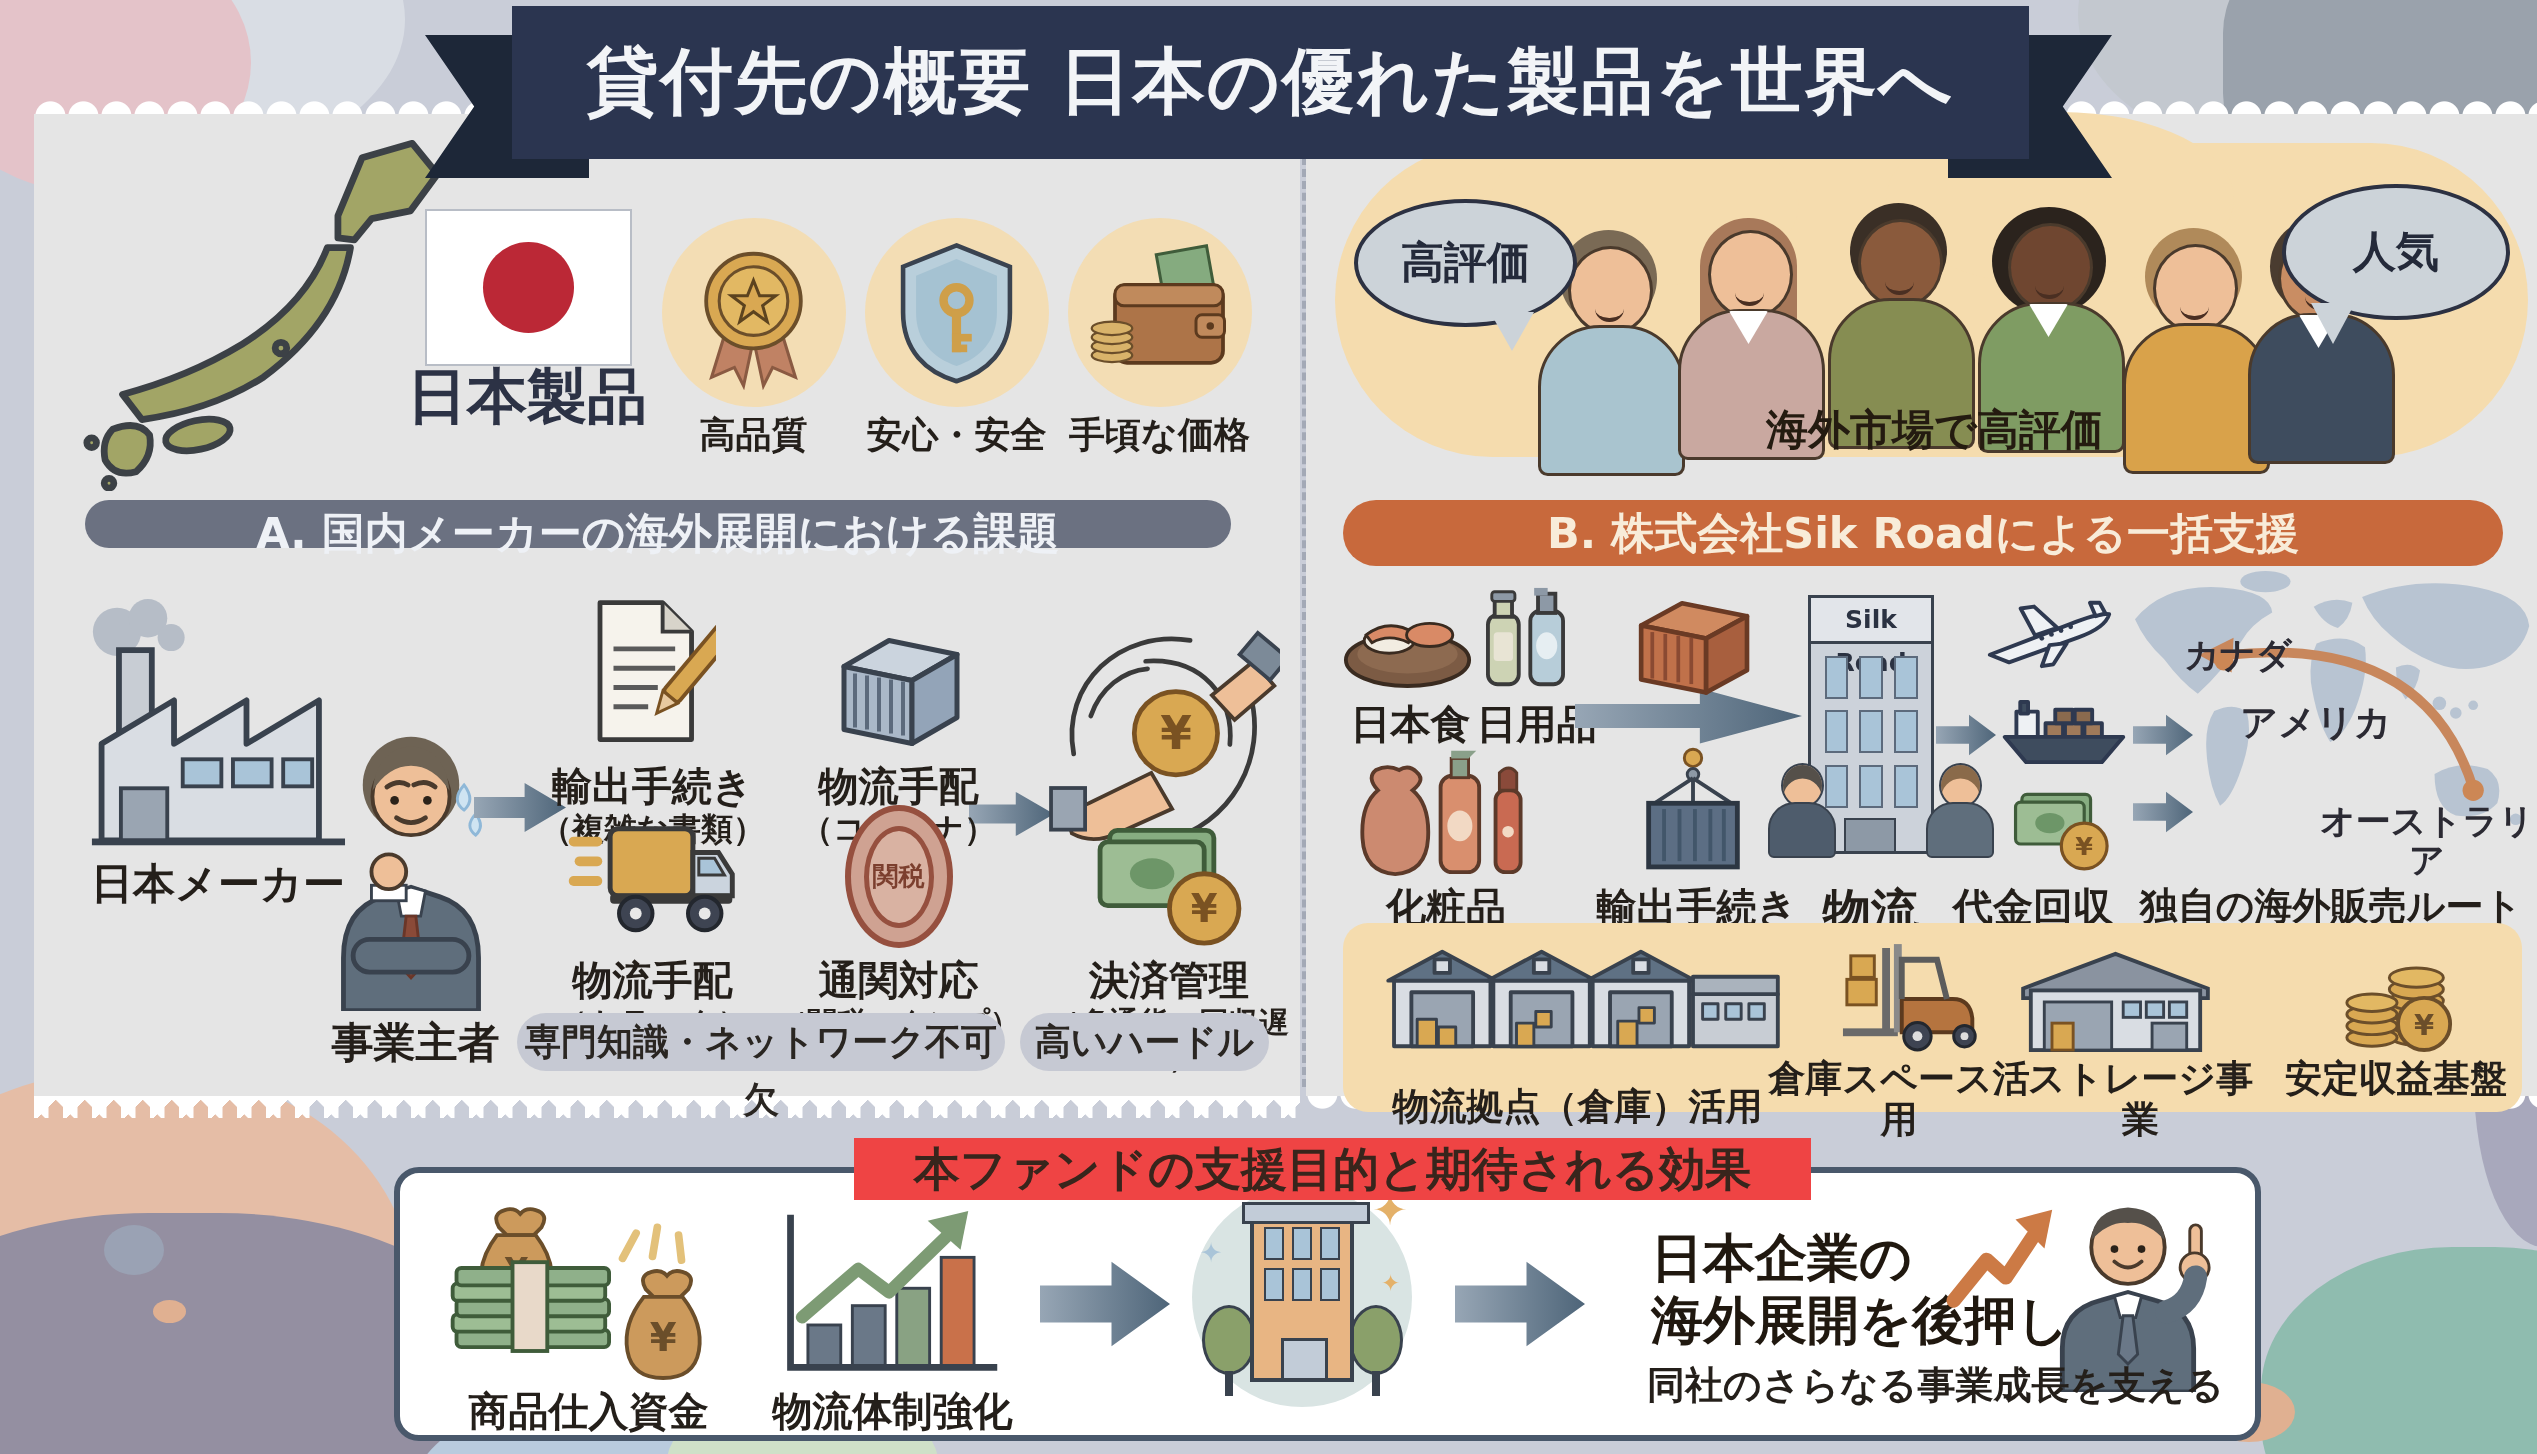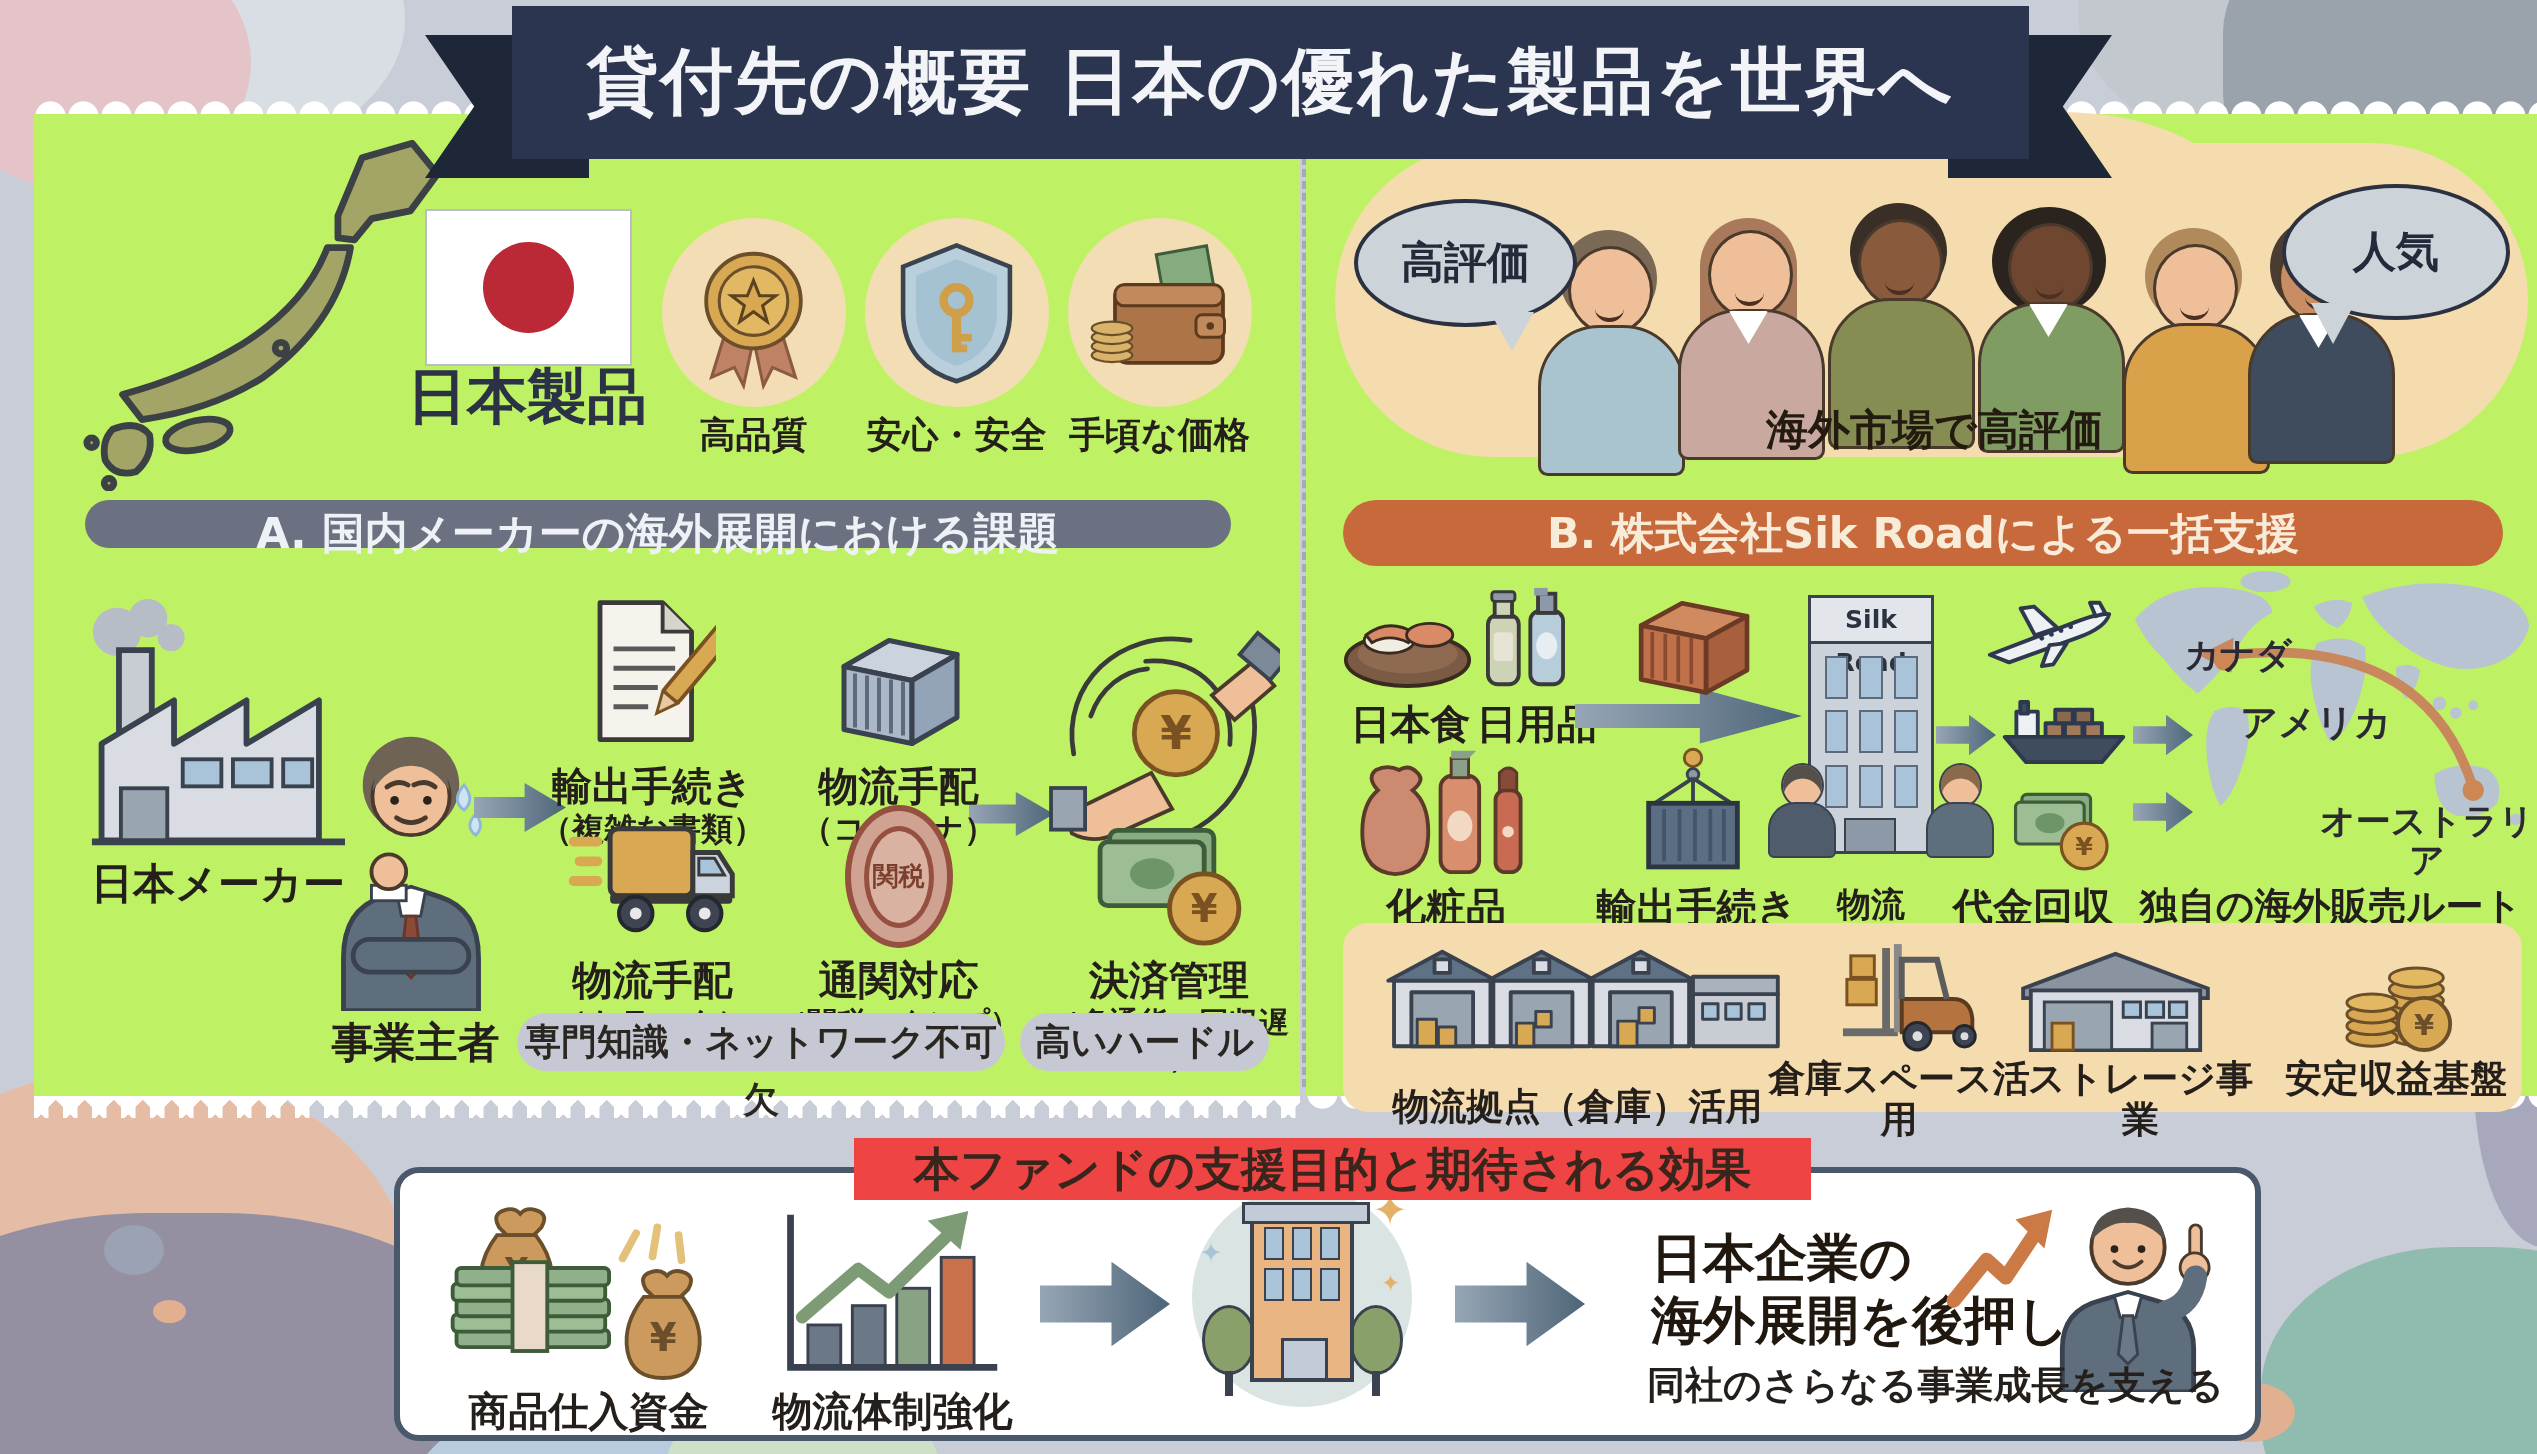--- a/index.html
+++ b/index.html
@@ -7,21 +7,21 @@
   #canvas{position:relative;width:2538px;height:1454px;overflow:hidden;background:#c9cdd8;}
   .abs{position:absolute;}
   .blob{position:absolute;border-radius:50%;}
   
   .banner{position:absolute;left:512px;top:5.8px;width:1517px;height:153px;background:#2b3550;z-index:6;display:flex;align-items:center;justify-content:center;}
   .banner-title{width:100%;text-align:center;font-size:72px;font-weight:bold;color:#f2f4f7;letter-spacing:1.9px;}
   .tail{position:absolute;top:35px;width:164px;height:143px;background:#1d2738;z-index:5;}
   .tail-left{left:425px;clip-path:polygon(0 0,100% 0,100% 100%,0 100%,30% 50%);}
   .tail-right{left:1948px;clip-path:polygon(0 0,100% 0,70% 50%,100% 100%,0 100%);}
   
-  .panel{position:absolute;background:#bef264;z-index:1;}
+  .panel{position:absolute;background:#e5e5e5;z-index:1;}
   .scallop-up{position:absolute;z-index:1;height:17.4px;background-image:radial-gradient(circle at 16.4px 17.4px,#fff 14.5px,rgba(255,255,255,0) 15.5px);background-size:33px 17.4px;background-repeat:repeat-x;}
   .scallop-down{position:absolute;z-index:1;height:17.4px;background-image:radial-gradient(circle at 16.4px 0px,#fff 14.5px,rgba(255,255,255,0) 15.5px);background-size:33px 17.4px;background-repeat:repeat-x;}
   .zigzag-strip{position:absolute;z-index:1;height:23px;background-image:linear-gradient(135deg,#fff 50%,rgba(255,255,255,0) 50%),linear-gradient(225deg,#fff 50%,rgba(255,255,255,0) 50%);background-size:29px 23px;background-position:0 0,14.5px 0;background-repeat:repeat-x;}
   .divider{position:absolute;left:1302px;top:121px;height:966px;width:0;border-left:4.8px dashed #a3a9b6;z-index:2;}
   
   .lbl{position:absolute;font-weight:bold;color:#241f1a;text-align:center;line-height:1.12;}
   .pill{position:absolute;border-radius:33px;text-align:center;font-weight:bold;}
   .badge{position:absolute;background:#c6c9d3;border-radius:31px;text-align:center;font-weight:bold;color:#2a2622;font-size:36px;}
   .fat-arrow{position:absolute;clip-path:polygon(0 30%,55% 30%,55% 4%,100% 50%,55% 96%,55% 70%,0 70%);background:linear-gradient(90deg,#97a6b5,#4e6579);}
   
@@ -436,21 +436,21 @@
       <div style="position:absolute;left:33px;bottom:0;width:52px;height:33px;background:#8d99a6;border:2.9px solid #39424e;border-bottom:none;box-sizing:border-box;"></div>
     </div>
     <div class="mini-person" style="left:462px;top:649px;">
       <div class="mini-head" style="background:#eebf98;box-shadow:inset 0 13.5px 0 #55504a;"></div>
         <div class="mini-body" style="background:#4e5c6c;"></div>
     </div>
     <div class="mini-person" style="left:620px;top:649px;">
       <div class="mini-head" style="background:#eebf98;box-shadow:inset 0 13.5px 0 #8a6a4a;"></div>
         <div class="mini-body" style="background:#5f6e7c;"></div>
     </div>
-    <div class="lbl" style="left:502px;top:771px;width:126px;font-size:34px;">物流</div>
+    <div class="lbl" style="left:502px;top:771px;width:126px;font-size:48px;">物流</div>
 
     <svg class="abs" style="left:676px;top:481px;" width="135" height="77" viewBox="0 0 140 80">
       <g stroke="#2e3950" stroke-width="4" stroke-linejoin="round" fill="#eef1f4">
         <path d="M8,62 L92,30 Q122,18 132,20 Q128,34 100,44 L28,70 Z"></path>
         <path d="M55,42 L40,14 L54,12 L78,34 Z"></path>
         <path d="M70,52 L62,74 L74,72 L88,50 Z"></path>
         <path d="M118,22 L112,8 L122,8 L128,19 Z"></path>
       </g>
       <g fill="#2e3950">
           <circle cx="92" cy="33" r="2.5"></circle>

